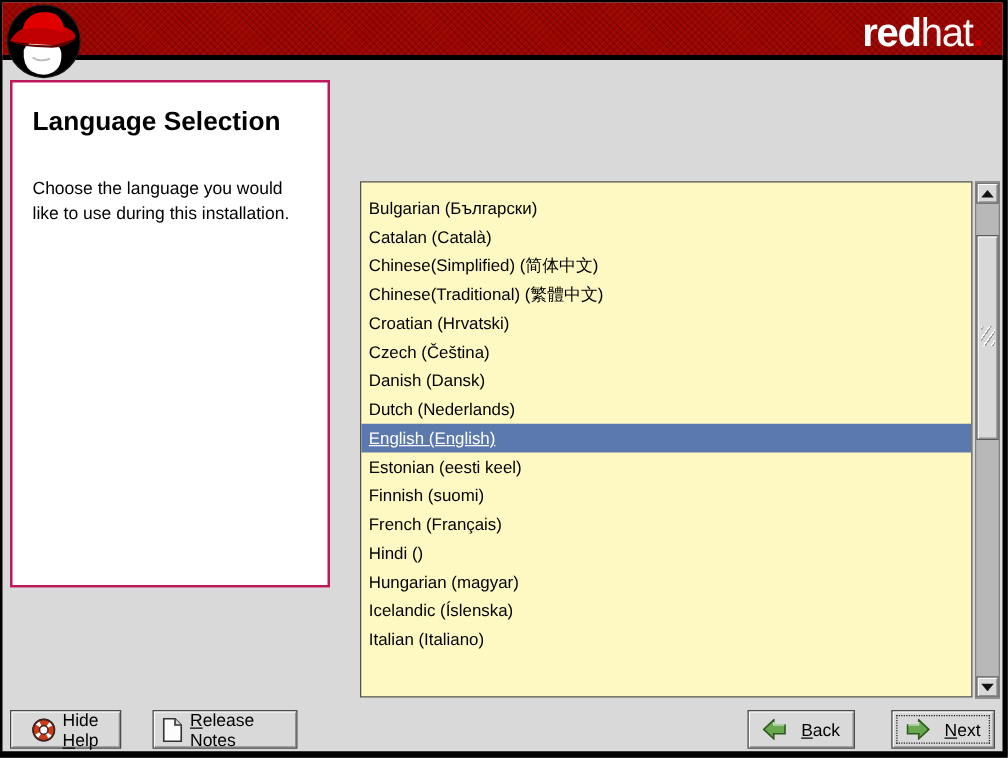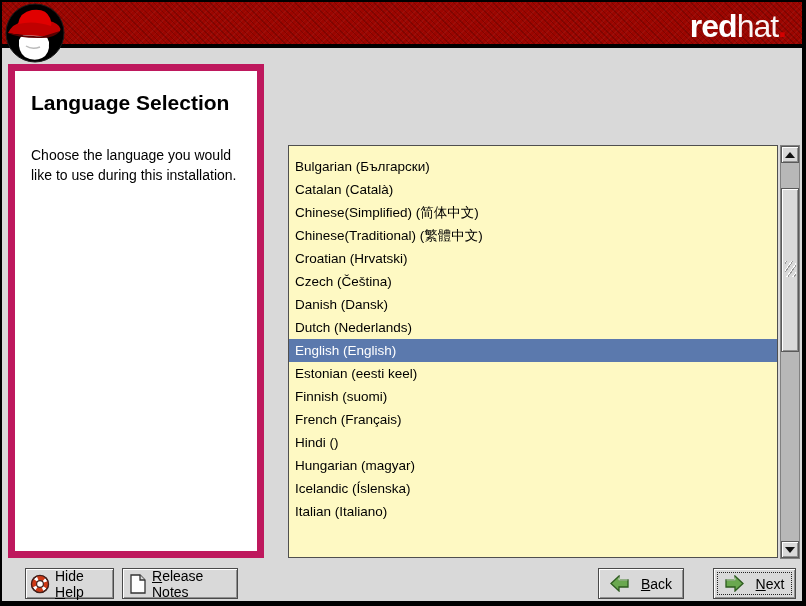--- a/index.html
+++ b/index.html
@@ -21,36 +21,36 @@
   .wordmark{
     position:absolute;right:16px;top:2px;height:44px;line-height:44px;
     color:#fff;font-size:32px;letter-spacing:-1px;
   }
   .wordmark .w-bold{font-weight:700;}
   .wordmark .w-light{font-weight:400;opacity:.96;}
   .wordmark .w-dot{color:#d40000;font-weight:700;}
   .logo{position:absolute;left:2px;top:0;width:64px;height:64px;}
   
   .sidebar{
-    position:absolute;left:6px;top:62px;width:256px;height:494px;
-    background:#fff;border:7px solid #be185d;padding:20px 16px;
+    position:absolute;left:6px;top:62px;width:256px;height:406px;
+    background:#fff;border:2px solid #be185d;padding:20px 16px;
   }
   .sidebar h1{margin:0 0 30px 0;font-size:21px;font-weight:700;letter-spacing:0;}
   .sidebar p{margin:0;font-size:14px;line-height:1.45;}
   
   .question{position:absolute;left:286px;top:72px;display:flex;align-items:flex-start;}
   .globe{width:34px;height:44px;margin-right:12px;flex:0 0 auto;}
   .question-text{font-size:13.5px;line-height:1.4;width:372px;padding-top:8px;}
   
   .listbox{
     position:absolute;left:286px;top:143px;width:490px;height:413px;
     background:#fef9c3;border:1px solid #4f4f4f;overflow:hidden;padding-top:9px;
   }
   .row{height:23px;line-height:23px;padding-left:6px;font-size:13.5px;white-space:nowrap;}
-  .row.selected{background:#5b79ad;color:#fff;}
+  .row.selected{background:#5b79ad;color:#fff;text-decoration:underline;}
   
   .scrollbar{
     position:absolute;left:778px;top:143px;width:20px;height:414px;
     background:#b8b8b8;border:1px solid #828282;
   }
   .sb-btn{
     position:absolute;left:0;width:18px;height:17px;background:#d9d9d9;
     border:1px solid #5a5a5a;box-shadow:inset 1px 1px 0 #fff,inset -1px -1px 0 #8f8f8f;
     display:flex;align-items:center;justify-content:center;
   }
@@ -68,21 +68,21 @@
   }
   
   .btn{
     position:absolute;top:566px;height:31px;background:#d9d9d9;
     border:1px solid #4a4a4a;box-shadow:inset 1px 1px 0 #fff,inset -1px -1px 0 #8f8f8f;
     display:flex;align-items:center;justify-content:center;
     font-size:14px;cursor:default;padding:0 8px;
   }
   .btn .mn{text-decoration:underline;}
   .btn svg{flex:0 0 auto;}
-  #btn-hide-help{left:23px;width:89px;justify-content:center;padding-left:4px;}
+  #btn-hide-help{left:6px;width:89px;justify-content:center;padding-left:16px;}
   #btn-release-notes{left:120px;width:116px;justify-content:flex-start;padding-left:6px;}
   #btn-back{left:596px;width:86px;}
   #btn-next{left:711px;width:83px;outline:1px dotted #222;outline-offset:-5px;}
   .btn-label{margin-left:5px;}
   #btn-back .btn-label,#btn-next .btn-label{margin-left:12px;}
 </style>
 </head>
 <body>
 
 <div class="window">

